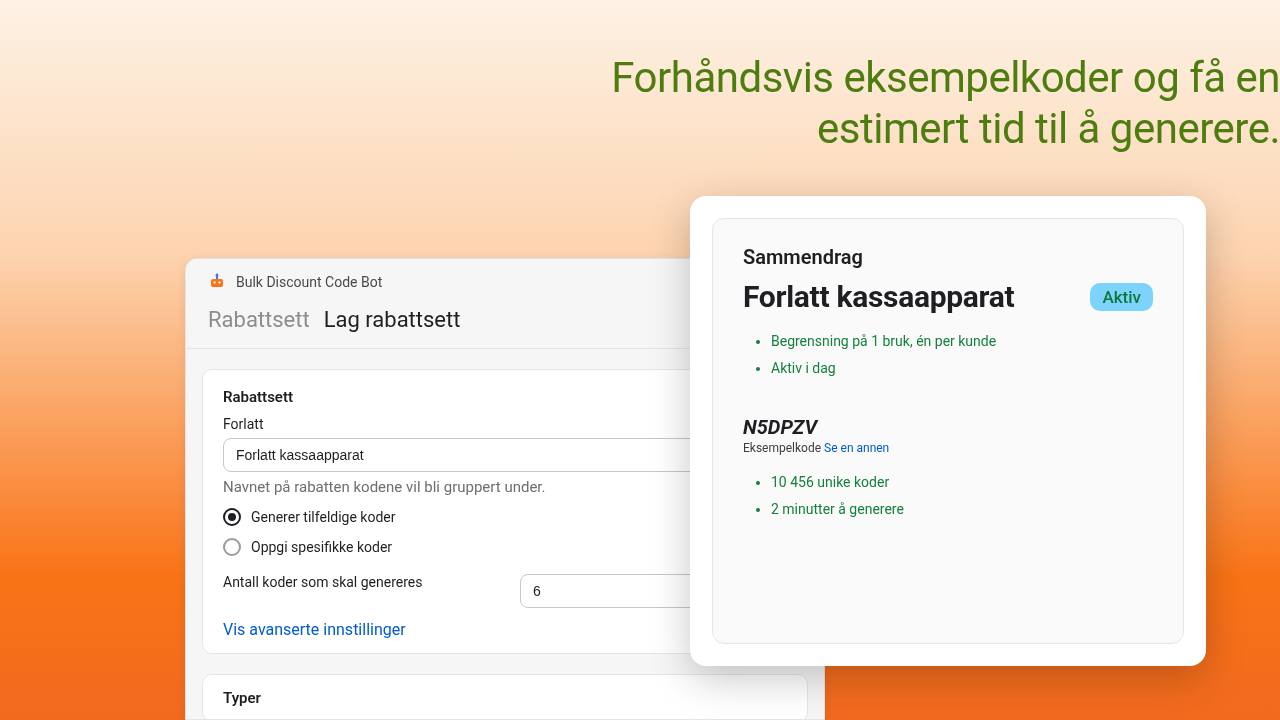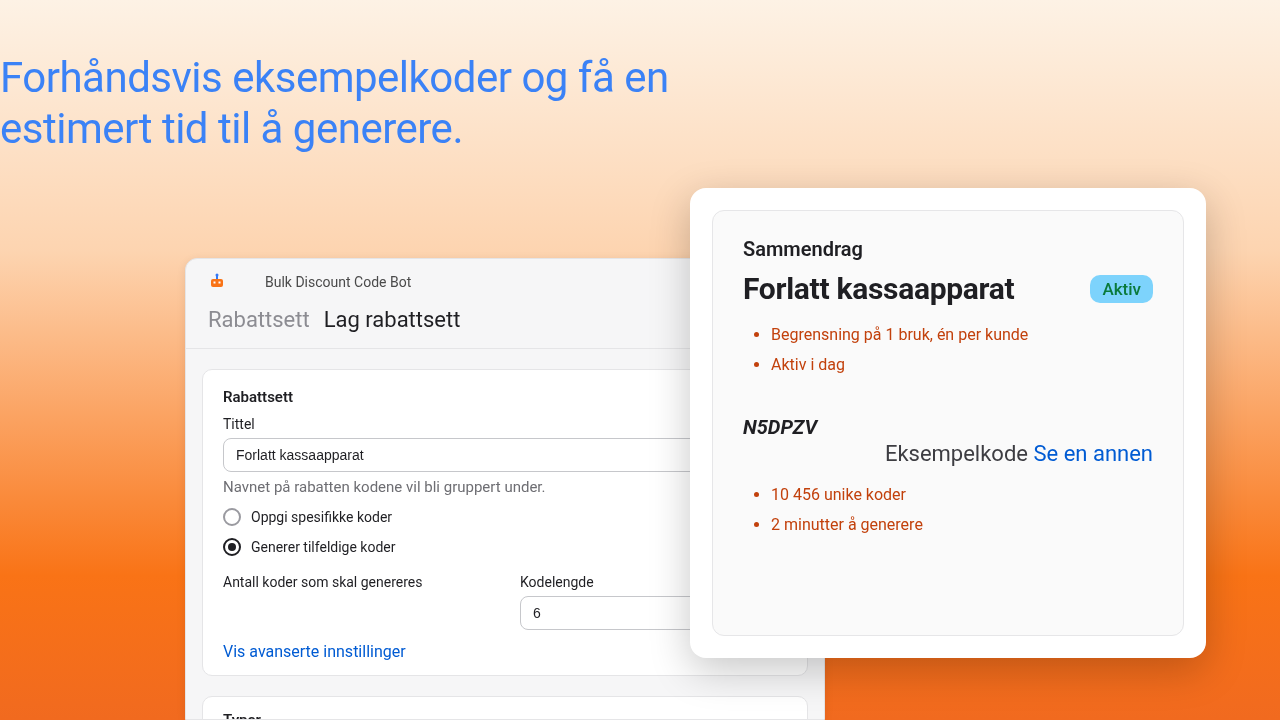--- a/index.html
+++ b/index.html
@@ -2,24 +2,24 @@
 <html><head>
 <meta charset="utf-8">
 <style>
   * { box-sizing: border-box; margin: 0; padding: 0; }
   html, body { width: 1280px; height: 720px; overflow: hidden; font-family: -apple-system, BlinkMacSystemFont, "Segoe UI", Roboto, "Helvetica Neue", Arial, sans-serif; }
   body {
     background: linear-gradient(180deg, #fdf2e5 0%, #fdd4b0 35%, #f97316 80%, #f16a1f 100%);
     position: relative;
   }
   .headline {
-    text-align: left;
+    text-align: right;
     font-size: 42px;
     line-height: 1.22;
-    color: #3b82f6;
+    color: #4d7c0f;
     font-weight: 400;
     padding-top: 52px;
     letter-spacing: -0.5px;
   }
 
   
   .app-card {
     position: absolute;
     left: 185px;
     top: 258px;
@@ -34,21 +34,21 @@
   .app-header {
     display: flex;
     align-items: center;
     gap: 10px;
     padding: 14px 22px 12px;
   }
   .app-logo {
     width: 18px; height: 18px;
     display:flex; align-items:center; justify-content:center;
   }
-  .app-title { font-size: 14px; color: #4a4a4a; margin-left: 29px; }
+  .app-title { font-size: 14px; color: #4a4a4a; }
   .breadcrumb {
     padding: 4px 22px 16px;
     display:flex; gap:14px; align-items:baseline;
     border-bottom: 1px solid #e5e5e7;
   }
   .breadcrumb .crumb1 { font-size: 22px; color: #8c8c92; }
   .breadcrumb .crumb2 { font-size: 22px; color: #1f1f23; font-weight:400; }
 
   .section-card {
     margin: 20px 16px 12px;
@@ -80,21 +80,21 @@
   .radio-outer.unchecked { border-color:#9a9aa0;}
   .radio-inner { width:8px;height:8px;border-radius:50%; background:#1f1f23;}
   .two-col { display:flex; gap:30px; margin-top:18px;}
   .col { flex:1; }
   .link { color:#005bd3; font-size:16px; margin-top:12px; display:inline-block; cursor:pointer;}
 
   
   .summary-outer {
     position:absolute;
     left: 690px;
-    top: 188px;
+    top: 196px;
     width: 516px;
     height: 470px;
     background:#ffffff;
     border-radius: 16px;
     box-shadow: 0 12px 40px rgba(0,0,0,0.22);
     padding: 22px;
   }
   .summary-inner {
     background:#fafafa;
     border:1px solid #e6e6e8;
@@ -107,24 +107,24 @@
   .summary-title { font-size:30px; font-weight:700; color:#1f1f23; letter-spacing:-0.3px;}
   .badge {
     background:#7dd3fc;
     color:#0a7a3b;
     font-size:17px;
     font-weight:500;
     padding:4px 12px;
     border-radius:10px;
   }
   .summary-list { margin:14px 0 0 0; padding-left:28px; }
-  .summary-list li { font-size:16px; color:#c2410c; line-height:1.9; }
+  .summary-list li { font-size:14px; color:#15803d; line-height:1.9; }
   .code-block { margin-top:34px;}
   .code-text { font-size:20px; font-weight:700; color:#1f1f23; margin-bottom:2px;font-style:italic;}
-  .example-row { font-size:22px; color:#3d3d42;text-align:right;}
+  .example-row { font-size:12px; color:#3d3d42;}
   .example-row .link2 { color:#005bd3; cursor:pointer;}
 </style>
 </head>
 <body>
 
 <div class="headline">
   <span>Forhåndsvis eksempelkoder og få en</span><br>
   <span>estimert tid til å generere.</span>
 </div>
 
@@ -141,41 +141,40 @@
     </span>
     <span class="app-title">Bulk Discount Code Bot</span>
   </div>
   <div class="breadcrumb">
     <span class="crumb1">Rabattsett</span>
     <span class="crumb2">Lag rabattsett</span>
   </div>
 
   <div class="section-card">
     <div class="section-title">Rabattsett</div>
-    <div class="field-label">Tittel</div>
+    <div class="field-label">Forlatt</div>
     <input class="text-input" value="Forlatt kassaapparat" style="">
     <div class="help-text">Navnet på rabatten kodene vil bli gruppert under.</div>
 
-    <div class="radio-row">
-      <span class="radio-outer unchecked"></span>
-      <span>Oppgi spesifikke koder</span>
-    </div>
     <div class="radio-row">
       <span class="radio-outer">
           <span class="radio-inner"></span>
         </span>
       <span>Generer tilfeldige koder</span>
     </div>
+    <div class="radio-row">
+      <span class="radio-outer unchecked"></span>
+      <span>Oppgi spesifikke koder</span>
+    </div>
 
     <div class="two-col">
       <div class="col">
         <div class="field-label">Antall koder som skal genereres</div>
       </div>
       <div class="col">
-        <div class="field-label">Kodelengde</div>
         <input class="text-input" value="6" style="">
       </div>
     </div>
     <span class="link">Vis avanserte innstillinger</span>
   </div>
 
   <div class="section-card" style="padding:14px 20px;">
     <div class="section-title" style="margin-bottom:0">Typer</div>
   </div>
 </div>

